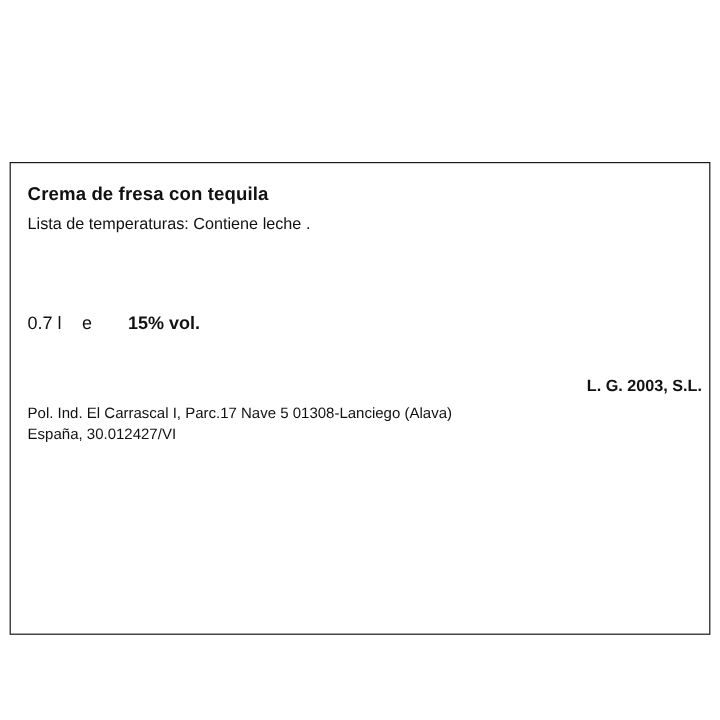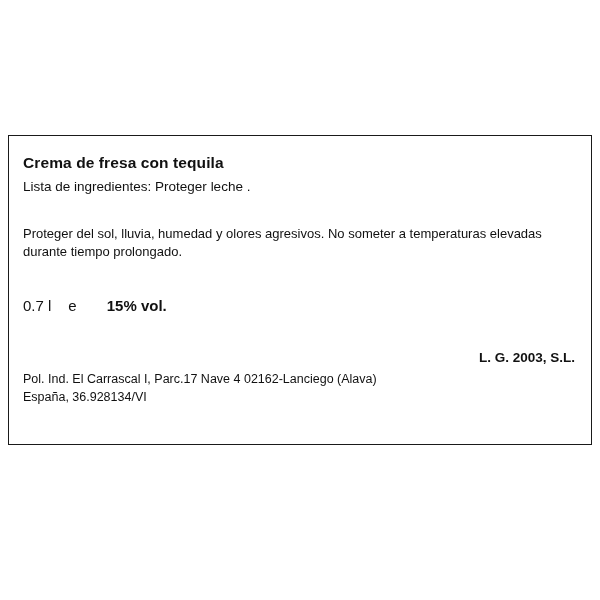--- a/index.html
+++ b/index.html
@@ -23,25 +23,25 @@
     width: 600px;
     height: 600px;
   }
 
   
   .label {
     position: absolute;
     left: 8px;
     top: 135px;
     width: 584px;
-    height: 310px;
+    height: 394px;
     box-sizing: border-box;
     border: 1px solid #1a1a1a;
     background: #ffffff;
-    padding: 18px 16px 10px 14px;
+    padding: 18px 6px 10px 14px;
   }
 
   .product-title {
     font-size: 15.5px;
     font-weight: bold;
     letter-spacing: 0.1px;
     margin: 0 0 6px 0;
     line-height: 1.2;
   }
 
@@ -110,38 +110,37 @@
 </style>
 </head>
 <body>
 
 <div class="label-wrap">
   <div class="label">
 
     <div class="product-title">Crema de fresa con tequila</div>
 
     <div class="ingredients-line">
-      <span>Lista de ingredientes: Proteger </span><span class="allergen">leche</span><span> .</span>
+      <span>Lista de temperaturas: Contiene </span><span class="allergen">leche</span><span> .</span>
     </div>
 
     <div class="spacer-1"></div>
 
-    <div class="storage-text">Proteger del sol, lluvia, humedad y olores agresivos. No someter a temperaturas elevadas durante tiempo prolongado.</div>
 
     <div class="spacer-2"></div>
 
     <div class="volume-row">
       <span class="vol-qty">0.7 l</span>
       <span class="e-mark">e</span>
       <span class="abv">15% vol.</span>
     </div>
 
     <div class="spacer-3"></div>
 
     <div class="company-name">L. G. 2003, S.L.</div>
 
-    <div class="address-line">Pol. Ind. El Carrascal I, Parc.17 Nave 4  02162-Lanciego (Alava)</div>
+    <div class="address-line">Pol. Ind. El Carrascal I, Parc.17 Nave 5  01308-Lanciego (Alava)</div>
 
-    <div class="address-line">España,  36.928134/VI</div>
+    <div class="address-line">España,  30.012427/VI</div>
 
     <div class="label-bottom-blank"></div>
   </div>
 </div>
 
 </body></html>

